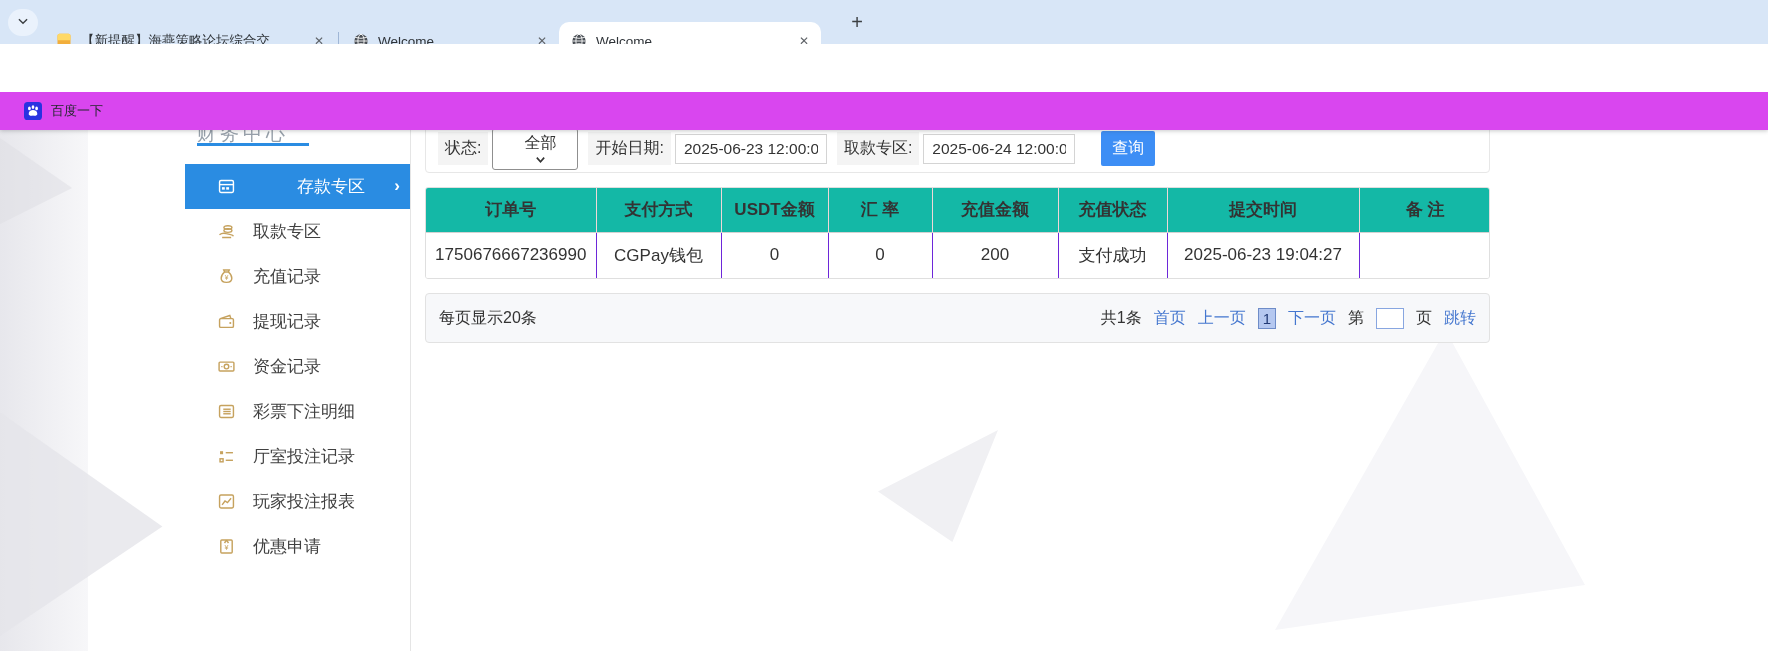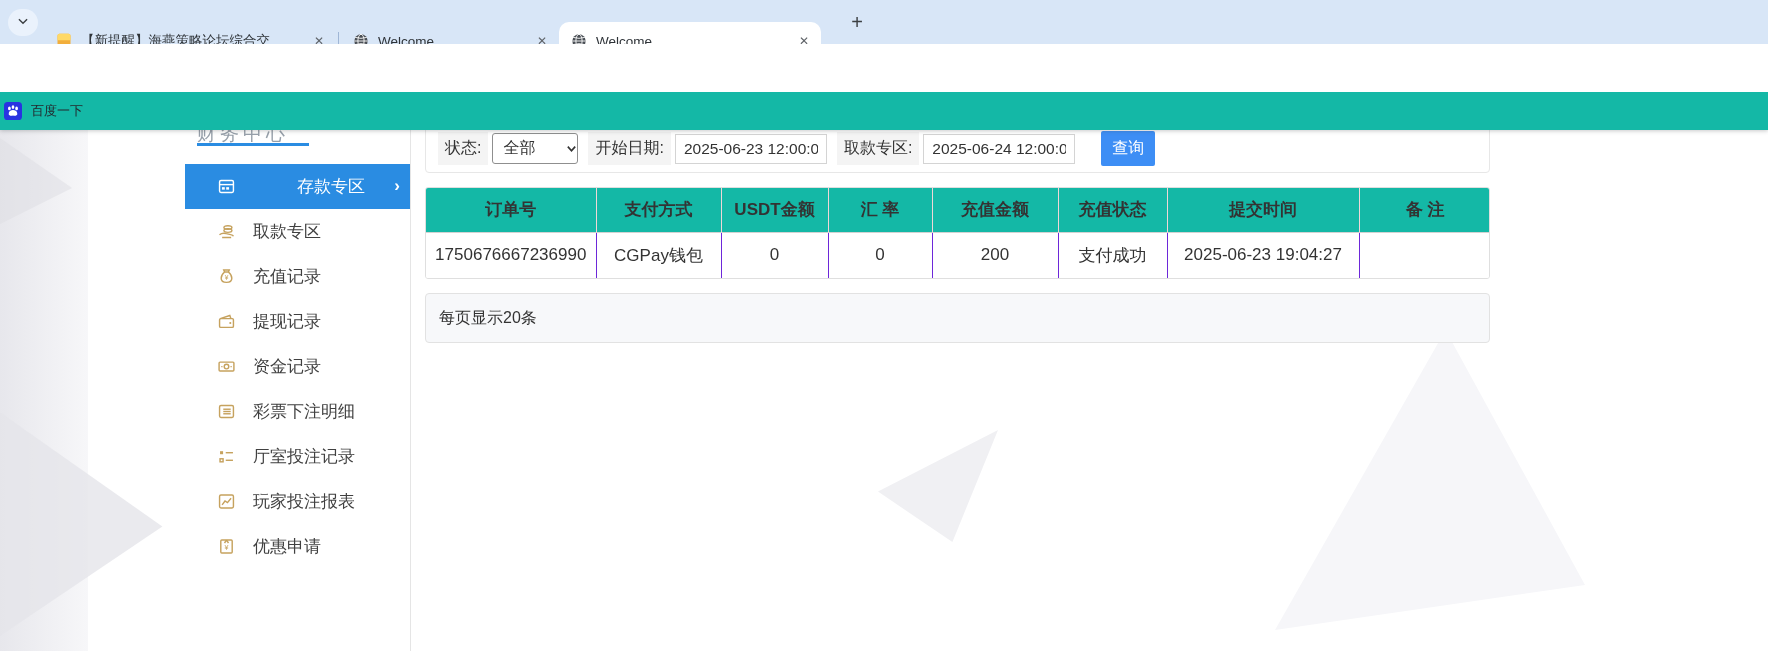--- a/index.html
+++ b/index.html
@@ -28,22 +28,22 @@
 
   .toolbar { position:absolute; left:0; top:44px; width:100%; height:48px; background:#fff; }
   .navbtn { position:absolute; top:57px; width:22px; height:22px; cursor:pointer; }
   .navbtn svg { width:22px; height:22px; }
   .urlbar { position:absolute; left:176px; right:16px; top:52px; height:33px; border-radius:17px;
             background:#f1f3f4; display:flex; align-items:center; padding:0 12px; cursor:text; }
   .urlbar .siteicon { width:18px; height:18px; margin-right:10px; display:flex; }
   .urlbar .siteicon svg { width:18px; height:18px; }
   .urltext { font-size:15.5px; color:#202124; }
 
-  .bookmarksbar { position:absolute; left:0; top:92px; width:100%; height:38px; background:#14b8a6;
-                  display:flex; align-items:center; padding-left:4px; }
+  .bookmarksbar { position:absolute; left:0; top:92px; width:100%; height:38px; background:#d946ef;
+                  display:flex; align-items:center; padding-left:24px; }
   .bm { display:flex; align-items:center; gap:9px; font-size:13px; color:#24292e; cursor:pointer; }
   .bm .bicon { width:18px; height:18px; display:flex; }
   .bm .bicon svg { width:18px; height:18px; }
 
   
   .page { position:absolute; left:0; top:130px; width:1768px; height:521px; background:#fff; overflow:hidden; }
   .leftstrip { position:absolute; left:0; top:0; width:88px; height:100%; z-index:0;
                background:linear-gradient(90deg,#e7e7ec 0%,#f7f7f9 100%); }
   .tri { position:absolute; z-index:0; }
 
@@ -62,21 +62,21 @@
   .nav-item.active .ic { color:#fff; }
   .nav-item .chev { position:absolute; right:10px; top:50%; transform:translateY(-54%); color:#fff;
                     font-size:17px; font-weight:bold; }
 
   .content { position:absolute; left:425px; top:0; width:1065px; z-index:2; }
   .filterbox { margin-top:-6px; height:49px; border:1px solid #e7e7e7; border-radius:4px; background:#fff;
                display:flex; align-items:center; padding:0 12px; font-size:16px; color:#333; }
   .chip { background:#f4f4f4; padding:6px 7px; white-space:nowrap; }
   .sel { display:flex; align-items:center; justify-content:space-between; border:1px solid #8f8f8f;
          border-radius:3px; background:#fff; min-width:86px; padding:4px 0 4px 10px; margin:0 10px 0 4px;
-         cursor:pointer; }
+         cursor:pointer;flex-direction:column; }
   .sel svg { width:11px; height:11px; }
   .dinput { border:1px solid #d4d4d4; padding:5px 8px; width:152px; background:#fff; font:inherit;
             font-size:15.5px; color:#333; margin:0 10px 0 4px; }
   .qbtn { background:var(--button-blue,#3d8ef5); color:#fff; border:none; padding:7px 11px; font-size:16px;
           border-radius:2px; margin-left:16px; cursor:pointer; font-family:inherit; }
 
   .tablebox { margin-top:14px; border:1px solid #dfdfdf; border-radius:3px; overflow:hidden; background:#fff; }
   table { width:100%; border-collapse:collapse; table-layout:fixed; text-align:center; }
   thead th { background:#14b8a6; height:44px; font-size:17px; color:#333; font-weight:700;
              border-left:1px solid #efd7d7; border-bottom:1px solid #d2d2d2; }
@@ -370,17 +370,28 @@
                 <td>支付成功</td>
                 <td>2025-06-23 19:04:27</td>
                 <td></td>
               </tr>
             </tbody>
         </table>
       </div>
 
       <div class="pagebar">
         <span>每页显示20条</span>
+        <div class="pright">
+          <span>共1条</span>
+          <span class="plink">首页</span>
+          <span class="plink">上一页</span>
+          <span class="pcur">1</span>
+          <span class="plink">下一页</span>
+          <span>第</span>
+          <input class="jumpin" style="">
+          <span>页</span>
+          <span class="plink">跳转</span>
+        </div>
       </div>
 
     </div>
   </div>
 </div>
 
 </body></html>

